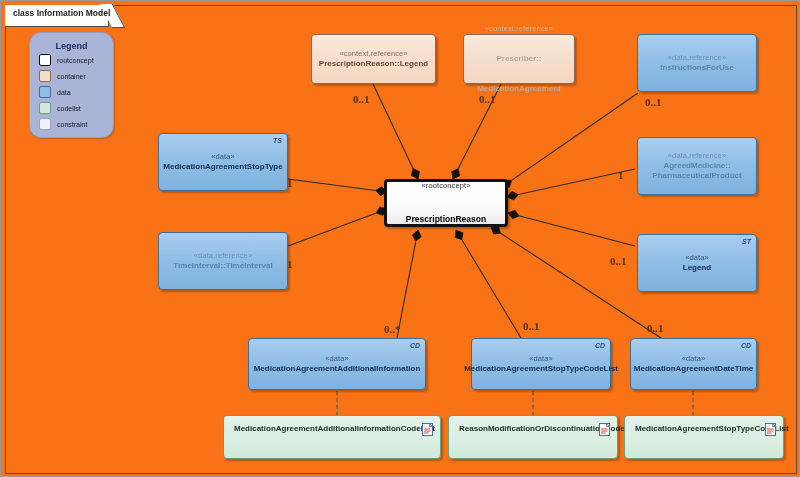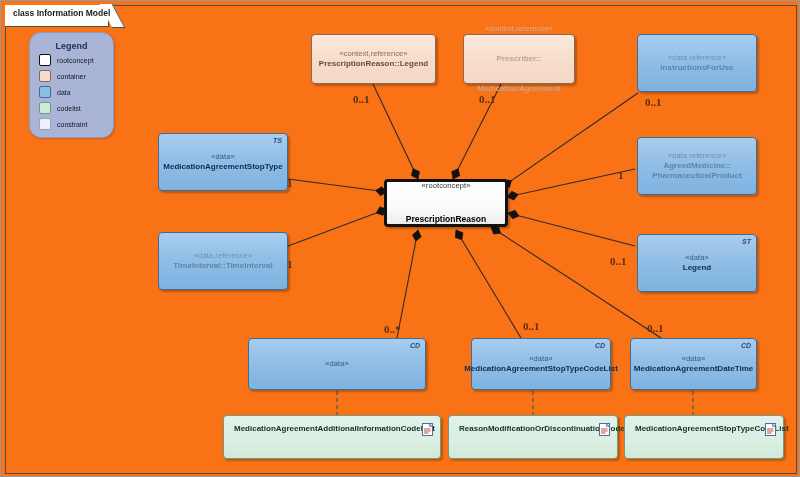--- a/index.html
+++ b/index.html
@@ -301,20 +301,21 @@
   </div>
 
   <div class="node n-root" style="left:383px; top:178px; width:124px; height:48px;gap:24px;">
     <div class="stereo">«rootconcept»</div>
     <div class="nm">PrescriptionReason</div>
   </div>
 
   <div class="node n-data" style="left:247px; top:337px; width:178px; height:52px;">
     <div class="corner">CD</div>
     <div class="stereo">«data»</div>
+    <div class="nm">MedicationAgreementAdditionalInformation</div>
   </div>
 
   <div class="node n-data" style="left:470px; top:337px; width:140px; height:52px;">
     <div class="corner">CD</div>
     <div class="stereo">«data»</div>
     <div class="nm">MedicationAgreementStopTypeCodeList</div>
   </div>
 
   <div class="node n-data" style="left:629px; top:337px; width:127px; height:52px;">
     <div class="corner">CD</div>

